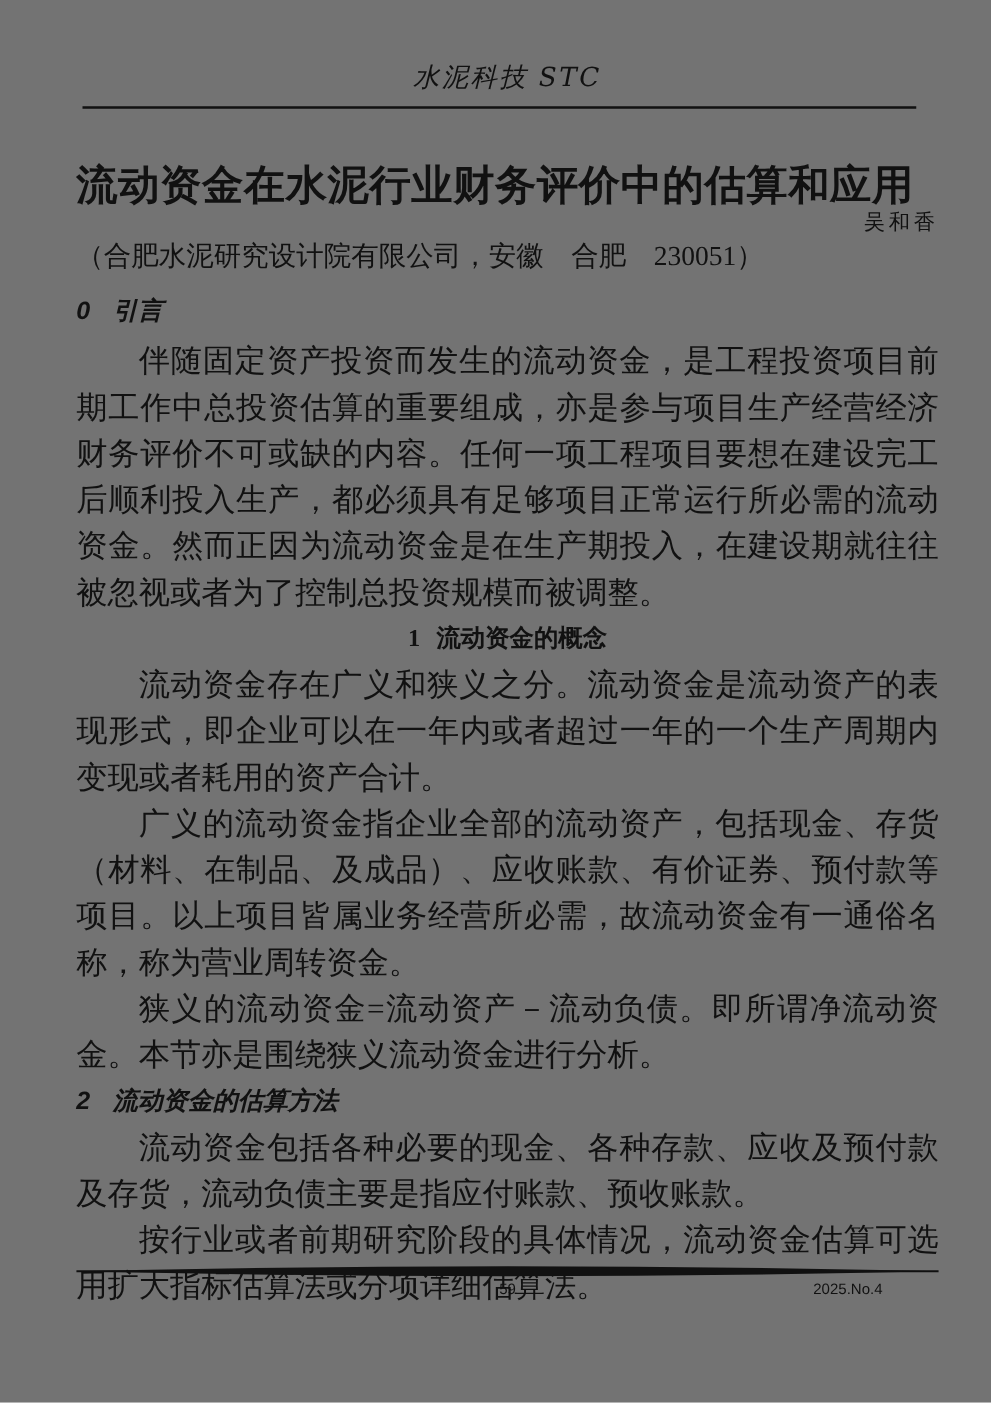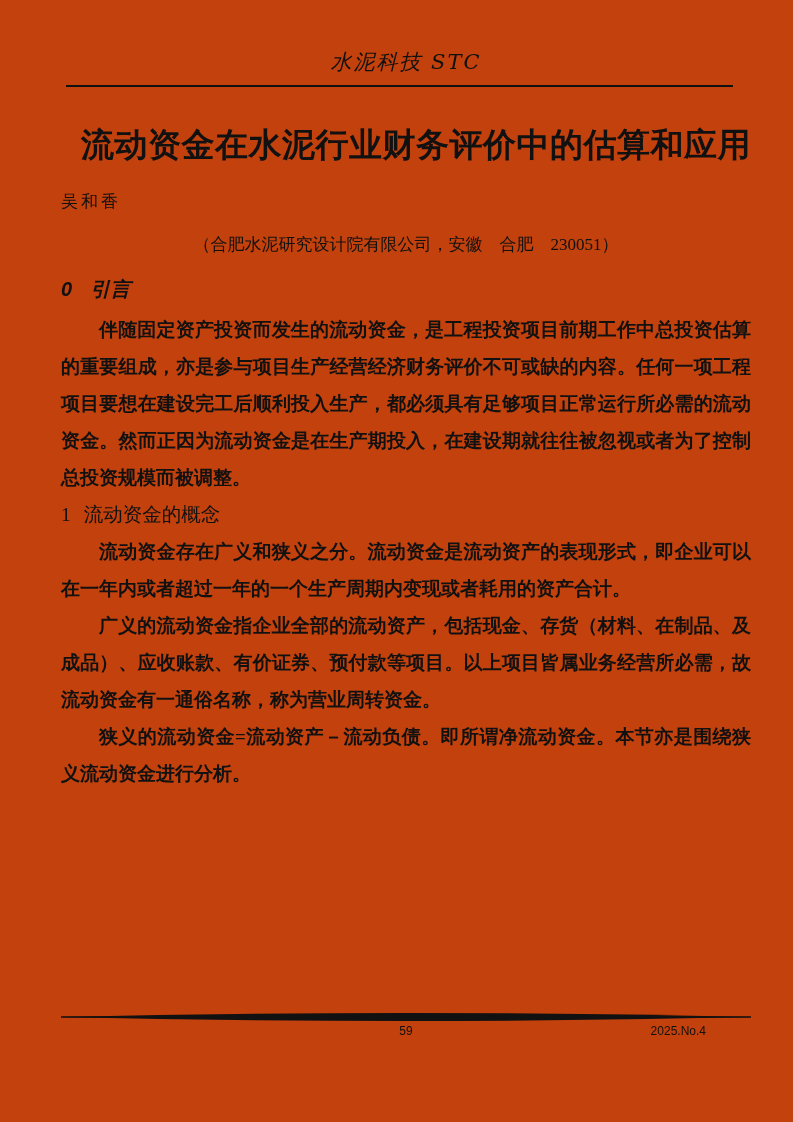--- a/index.html
+++ b/index.html
@@ -5,21 +5,21 @@
   html, body {
     margin: 0;
     padding: 0;
     background: #e8e8e8;
   }
   .page {
     position: relative;
     width: 793px;
     height: 1122px;
     margin: 0 auto;
-    background: #c2410c;
+    background: #737373;
     color: #111111;
     font-family: "Liberation Serif", serif;
     overflow: hidden;
     box-sizing: border-box;
   }
   .content {
     position: absolute;
     left: 61px;
     top: 0;
     width: 690px;
@@ -38,71 +38,69 @@
   .header-rule {
     margin-top: 11px;
     border: none;
     border-top: 2px solid #111111;
     width: 667px;
     margin-left: 5px;
   }
   
   .article-title {
     margin: 41px 0 0 0;
-    text-align: right;
-    font-family: Liberation Mono, monospace;
+    text-align: left;
+    font-family: Liberation Sans, sans-serif;
     font-weight: bold;
     font-size: 33px;
     line-height: 40px;
     letter-spacing: 0.5px;
     white-space: nowrap;
   }
   .author {
-    margin-top: 24px;
-    text-align: left;
+    text-align: right;
     font-size: 17px;
     line-height: 20px;
     letter-spacing: 3px;
   }
   .affiliation {
-    margin-top: 23px;
-    text-align: center;
-    font-size: 17px;
+    margin-top: 7px;
+    font-size: 22px;
     line-height: 20px;
   }
   
   .heading {
     line-height: 37px;
     white-space: nowrap;
   }
   .heading.h-bold {
     font-family: "Liberation Sans", sans-serif;
     font-weight: bold;
     font-size: 20px;
     font-style: italic;
   }
   .heading.h-bold .h-num { margin-right: 18px; }
   .heading.h-regular {
     font-family: "Liberation Serif", serif;
-    font-weight: normal;
+    font-weight: bold;
     font-size: 19.5px;
+    text-align: center;
   }
   .heading.h-regular .h-num { margin-right: 13px; }
   .heading.first {
     margin-top: 22px;
     line-height: 24px;
     margin-bottom: 10px;
   }
   .body-para {
     margin: 0;
-    font-size: 19px;
+    font-size: 25px;
     line-height: 37px;
     text-align: justify;
     text-indent: 2em;
-    font-weight: bold;
   }
   
   .footer {
     position: absolute;
     left: 61px;
     top: 1012px;
     width: 690px;
   }
   .footer-bar { display: block; }
   .footer-row {
@@ -152,20 +150,27 @@
 
     <div>
       <div class="heading h-regular">
         <span class="h-num">1</span><span class="h-text">流动资金的概念</span>
       </div>
       <p class="body-para">流动资金存在广义和狭义之分。流动资金是流动资产的表现形式，即企业可以在一年内或者超过一年的一个生产周期内变现或者耗用的资产合计。</p>
       <p class="body-para">广义的流动资金指企业全部的流动资产，包括现金、存货（材料、在制品、及成品）、应收账款、有价证券、预付款等项目。以上项目皆属业务经营所必需，故流动资金有一通俗名称，称为营业周转资金。</p>
       <p class="body-para">狭义的流动资金=流动资产－流动负债。即所谓净流动资金。本节亦是围绕狭义流动资金进行分析。</p>
     </div>
 
+    <div>
+      <div class="heading h-bold">
+        <span class="h-num">2</span><span class="h-text">流动资金的估算方法</span>
+      </div>
+      <p class="body-para">流动资金包括各种必要的现金、各种存款、应收及预付款及存货，流动负债主要是指应付账款、预收账款。</p>
+      <p class="body-para">按行业或者前期研究阶段的具体情况，流动资金估算可选用扩大指标估算法或分项详细估算法。</p>
+    </div>
 
   </div>
 
   <div class="footer">
     <svg class="footer-bar" width="690" height="10" viewBox="0 0 690 10">
       <line x1="0" y1="5" x2="690" y2="5" stroke="#111111" stroke-width="1.6"></line>
       <path d="M0,5 Q345,-3 690,5 Q345,13 0,5 Z" fill="#111111"></path>
     </svg>
     <div class="footer-row">
       <span class="page-num">59</span>

